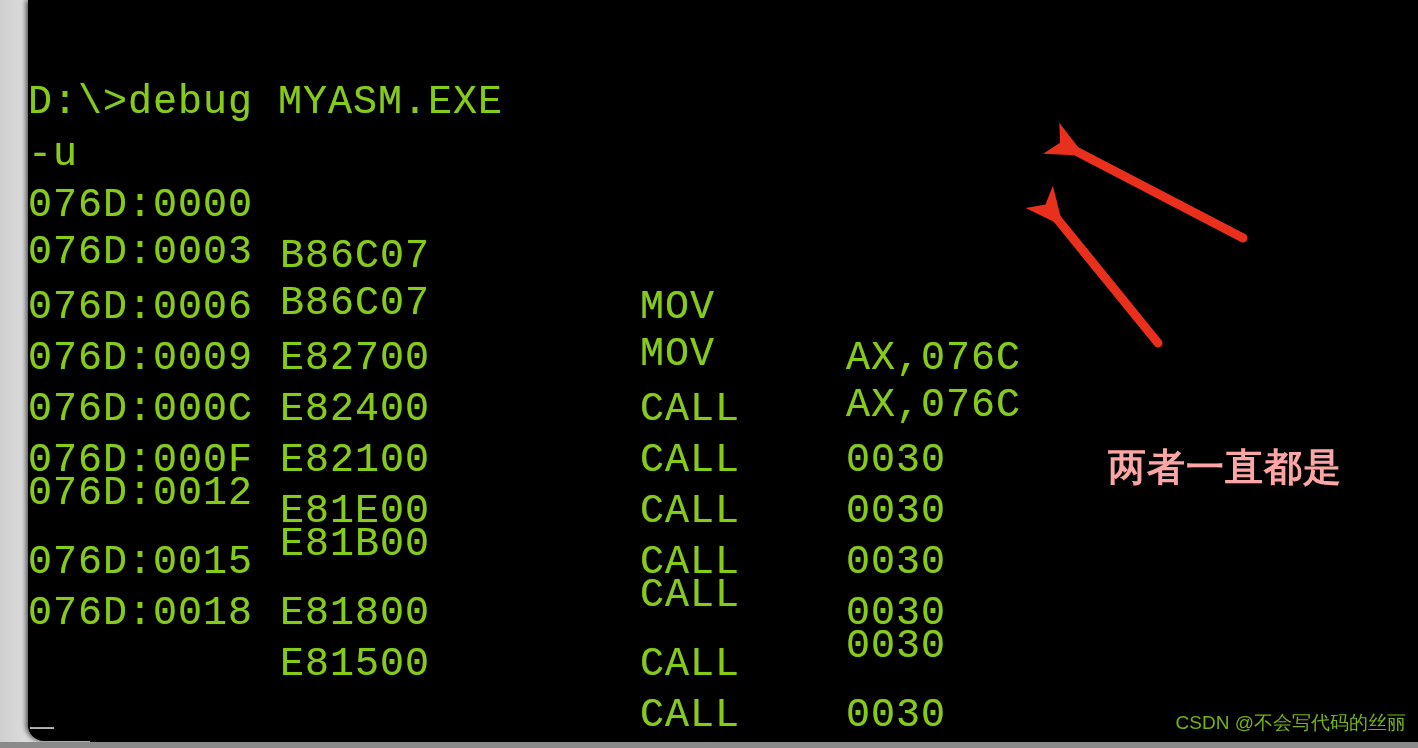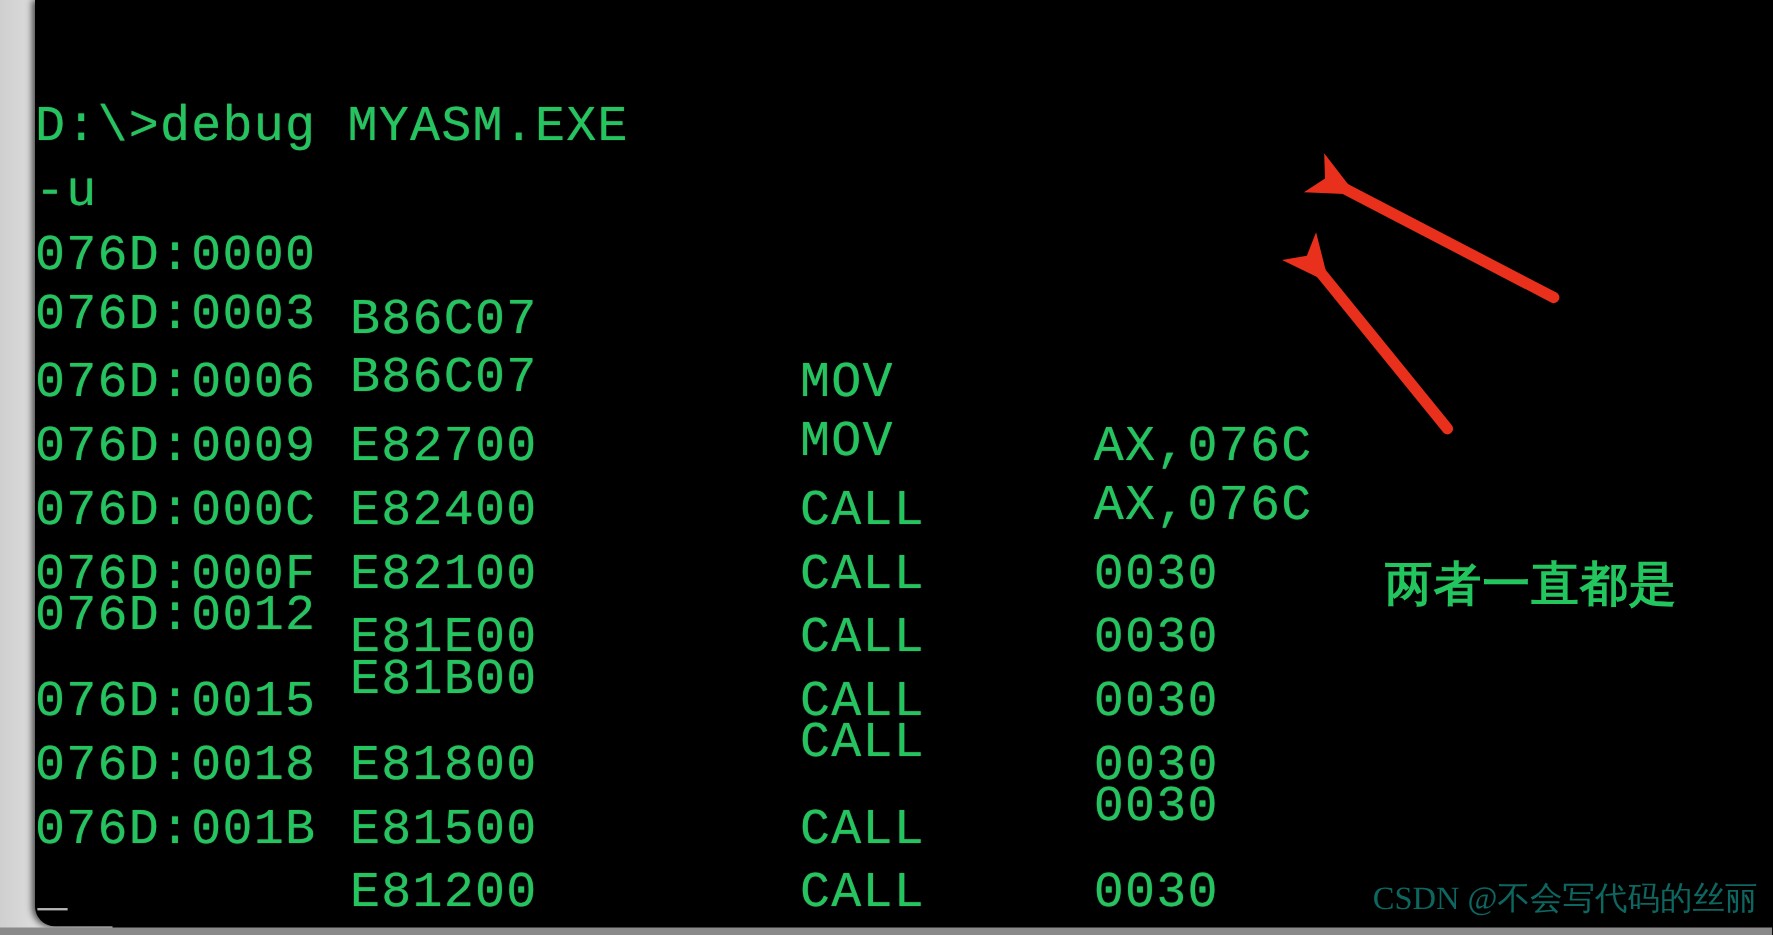--- a/index.html
+++ b/index.html
@@ -49,67 +49,67 @@
     overflow: hidden;
     box-shadow: -2px 0 5px rgba(0,0,0,.65);
   }
 
   .con-line {
     position: absolute;
     left: 0;
     height: 51px;
     line-height: 51px;
     white-space: pre;
-    color: #22c55e;
+    color: #84cc16;
     font-family: "Liberation Mono", monospace;
     font-size: 40px;
     letter-spacing: 1px;
     text-shadow: 0 0 1px rgba(200,200,200,.5);
   }
   .con-line .col-addr   { position: absolute; left: 0px;   }
   .con-line .col-hex    { position: absolute; left: 252px; }
   .con-line .col-mnem   { position: absolute; left: 612px; }
-  .con-line .col-oper   { position: absolute; left: 818px; margin-left: 29px; }
+  .con-line .col-oper   { position: absolute; left: 818px; }
 
   #cursor-line {
     position: absolute;
     left: 2px;
     color: #b4b4b4;
     font-family: "Liberation Mono", monospace;
     font-size: 40px;
   }
 
   
   #annot-svg {
     position: absolute;
     left: 0; top: 0;
     width: 1418px; height: 748px;
     pointer-events: none;
   }
   #annot-text {
     position: absolute;
     left: 1108px;
     top: 355px;
-    color: #22c55e;
+    color: #fca5a5;
     font-family: "DejaVu Sans", sans-serif;
     font-size: 38px;
     font-weight: 700;
     line-height: 45px;
     letter-spacing: 1px;
     white-space: pre;
   }
 
   
   #watermark {
     position: absolute;
     right: 12px;
     bottom: 12px;
-    color: #0f766e;
-    font-family: Liberation Serif, serif;
-    font-size: 26px;
+    color: #84cc16;
+    font-family: Liberation Sans, sans-serif;
+    font-size: 19px;
     opacity: .88;
     white-space: nowrap;
   }
   #bottom-strip {
     position: absolute;
     left: 0; bottom: 0;
     width: 1418px; height: 6px;
     background: #8a8a8a;
   }
 </style>
@@ -194,26 +194,20 @@
       <span class="col-oper">0030</span>
     </div>
 
     <div class="con-line" style="top:537px">
       <span class="col-addr">076D:0018</span>
       <span class="col-hex">E81500</span>
       <span class="col-mnem">CALL</span>
       
     </div>
 
-    <div class="con-line" style="top:588px">
-      <span class="col-addr">076D:001B</span>
-      <span class="col-hex">E81200</span>
-      
-      
-    </div>
 
 
     <div id="cursor-line" style="top:692px">_</div>
   </div>
 
   <svg id="annot-svg" viewBox="0 0 1418 748">
     <defs>
       <marker id="arrowhead" markerWidth="4.2" markerHeight="4.2" refX="1.6" refY="2.1" orient="auto">
         <path d="M 4.2 0.15 L 0 2.1 L 4.2 4.05 L 3.1 2.1 Z" fill="#e8301c"></path>
       </marker>

